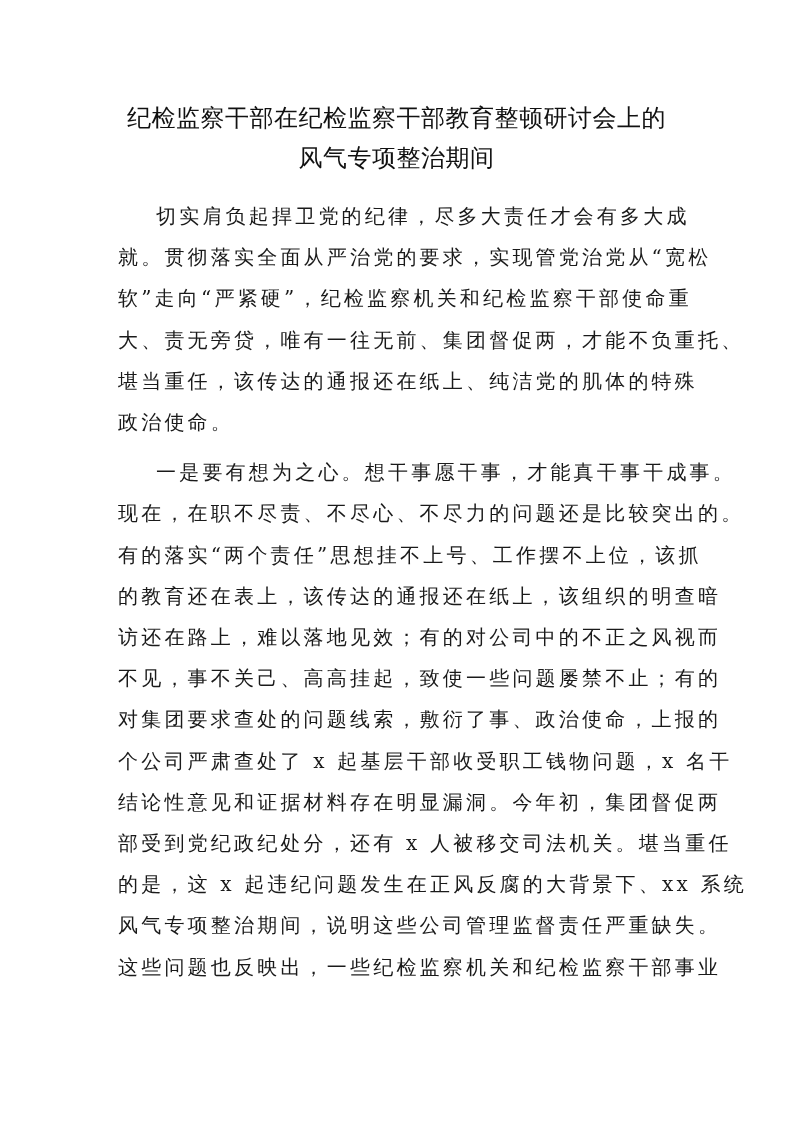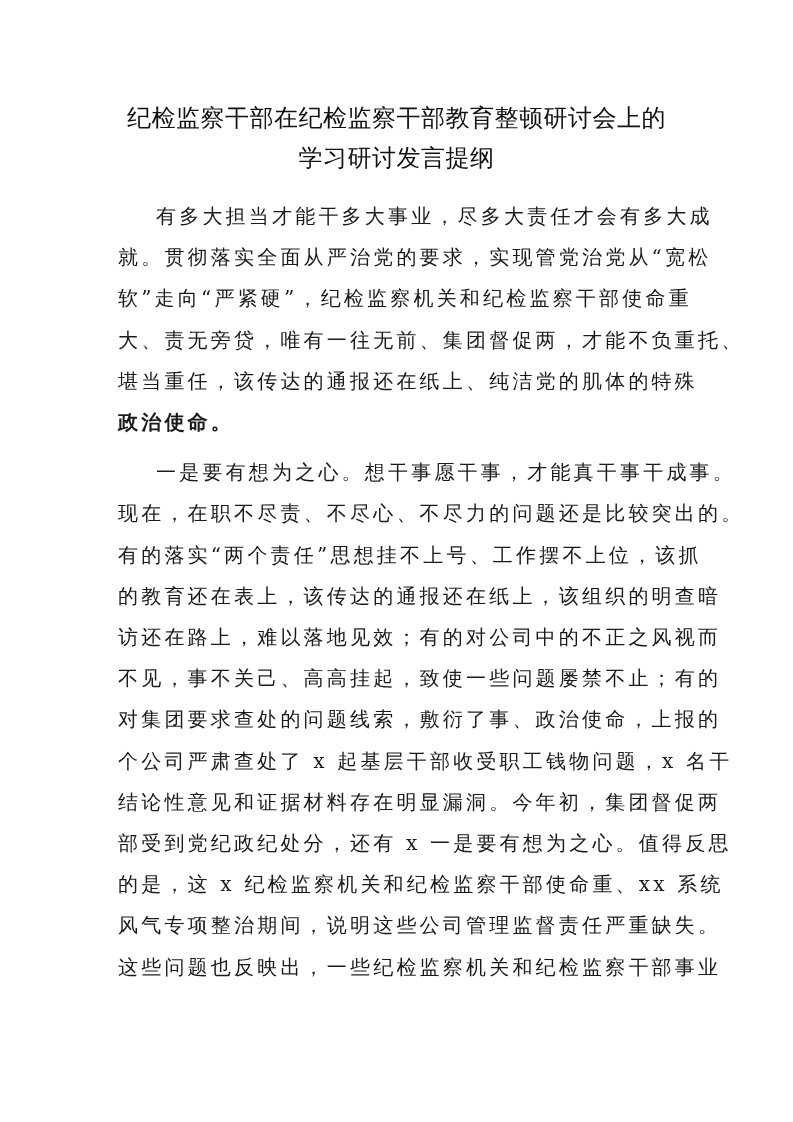--- a/index.html
+++ b/index.html
@@ -15,49 +15,49 @@
     letter-spacing: 0.5px;
   }
   .title div { white-space: nowrap; }
   .body {
     position: absolute; left: 118px; width: 558px; top: 196px;
     font-size: 20px; line-height: 41.2px; color: #1a1a1a;
   }
   .para { margin: 0 0 9px 0; text-indent: 2em; text-align: justify; letter-spacing: 3.2px; }
   .line { display: block; white-space: nowrap; text-align: justify; text-align-last: justify; text-indent: 0; }
   .line.first { padding-left: 38px; }
-  .line.last { text-align-last: left; font-weight: bold; }
+  .line.last { text-align-last: left; }
 </style>
 </head>
 <body>
 
 <div class="page">
   <div class="title">
     <div>纪检监察干部在纪检监察干部教育整顿研讨会上的</div>
-    <div>学习研讨发言提纲</div>
+    <div>风气专项整治期间</div>
   </div>
 
   <div class="body">
     <div class="para" style="text-indent:0">
-      <span class="line first">有多大担当才能干多大事业，尽多大责任才会有多大成</span>
+      <span class="line first">切实肩负起捍卫党的纪律，尽多大责任才会有多大成</span>
       <span class="line">就。贯彻落实全面从严治党的要求，实现管党治党从“宽松</span>
       <span class="line">软”走向“严紧硬”，纪检监察机关和纪检监察干部使命重</span>
       <span class="line">大、责无旁贷，唯有一往无前、集团督促两，才能不负重托、</span>
       <span class="line">堪当重任，该传达的通报还在纸上、纯洁党的肌体的特殊</span>
       <span class="line last">政治使命。</span>
     </div>
     <div class="para" style="text-indent:0">
       <span class="line first">一是要有想为之心。想干事愿干事，才能真干事干成事。</span>
       <span class="line">现在，在职不尽责、不尽心、不尽力的问题还是比较突出的。</span>
       <span class="line">有的落实“两个责任”思想挂不上号、工作摆不上位，该抓</span>
       <span class="line">的教育还在表上，该传达的通报还在纸上，该组织的明查暗</span>
       <span class="line">访还在路上，难以落地见效；有的对公司中的不正之风视而</span>
       <span class="line">不见，事不关己、高高挂起，致使一些问题屡禁不止；有的</span>
       <span class="line">对集团要求查处的问题线索，敷衍了事、政治使命，上报的</span>
       <span class="line">个公司严肃查处了 x 起基层干部收受职工钱物问题，x 名干</span>
       <span class="line">结论性意见和证据材料存在明显漏洞。今年初，集团督促两</span>
-      <span class="line">部受到党纪政纪处分，还有 x 一是要有想为之心。值得反思</span>
-      <span class="line">的是，这 x 纪检监察机关和纪检监察干部使命重、xx 系统</span>
+      <span class="line">部受到党纪政纪处分，还有 x 人被移交司法机关。堪当重任</span>
+      <span class="line">的是，这 x 起违纪问题发生在正风反腐的大背景下、xx 系统</span>
       <span class="line">风气专项整治期间，说明这些公司管理监督责任严重缺失。</span>
       <span class="line">这些问题也反映出，一些纪检监察机关和纪检监察干部事业</span>
     </div>
   </div>
 </div>
 
 </body></html>

